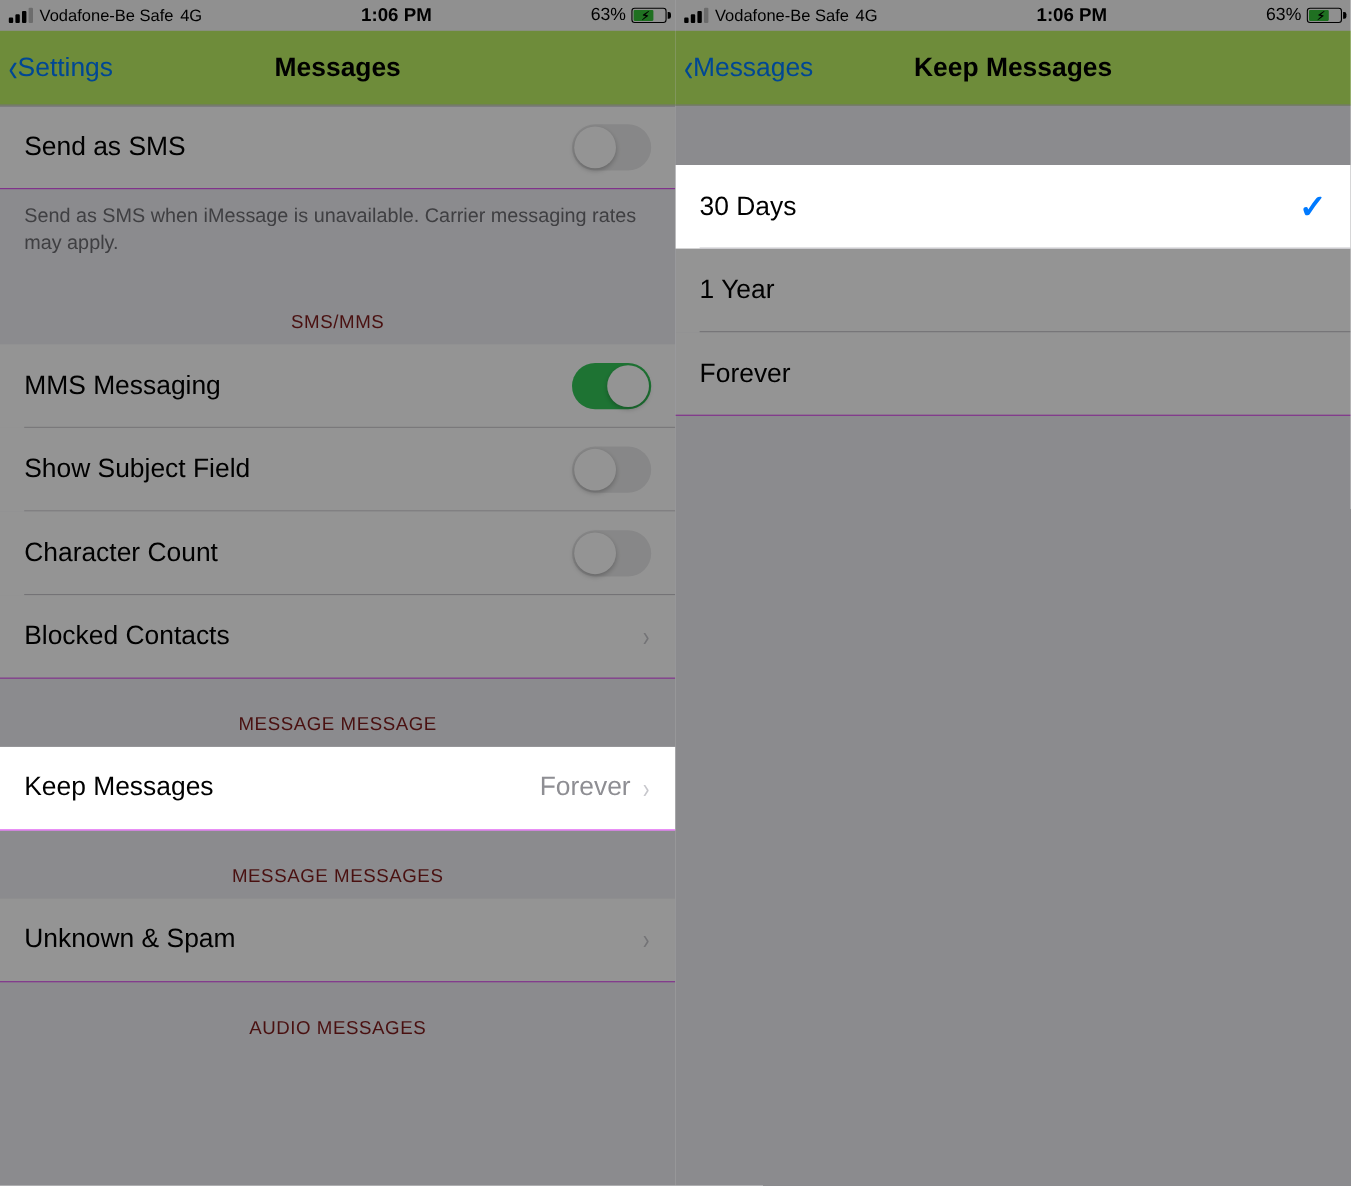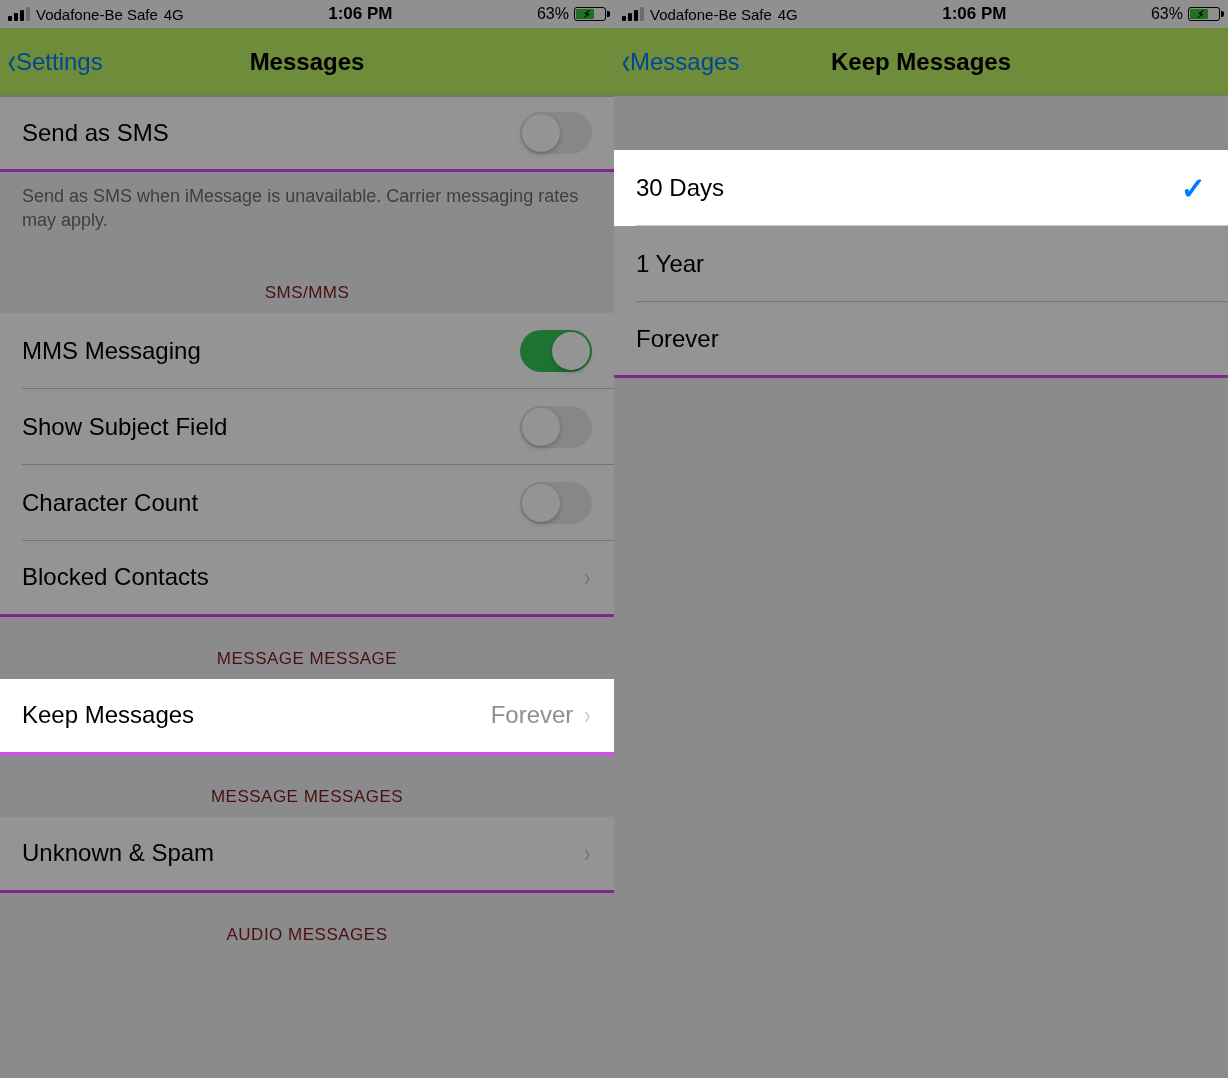--- a/index.html
+++ b/index.html
@@ -106,21 +106,21 @@
   }
 
   
   .content { flex:1; overflow: hidden; }
   .cell {
     background: #fff;
     min-height: 76px;
     padding: 0 22px;
     display: flex;
     align-items: center;
-    border-bottom: 3px solid #d946ef;
+    border-bottom: 1px solid #d946ef;
     font-size: 24px;
     color: #000;
   }
   .cell:first-of-type{ border-top: 1px solid #c8c7cc;}
   .cell .label { flex:1; }
   .cell .value-muted { color:#8e8e93; font-size: 24px; margin-right: 10px;}
   .cell .chevron { color:#c7c7cc; font-size: 26px; transform: scaleX(0.7);}
   .cell .check { color:#007aff; font-size: 30px; font-weight: 800;}
   .footer {
     padding: 12px 22px 18px;

